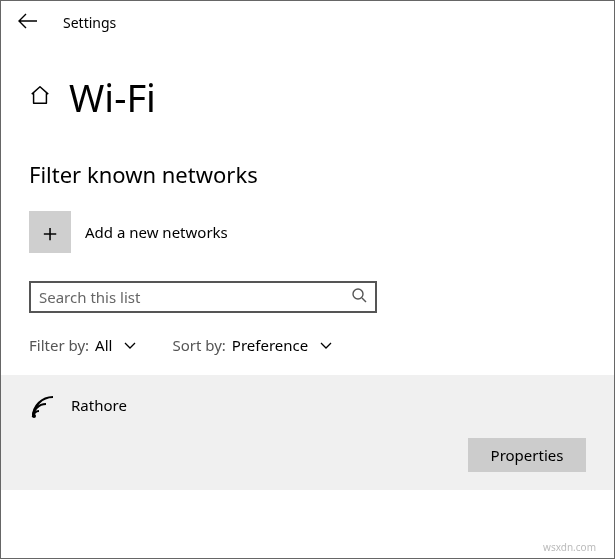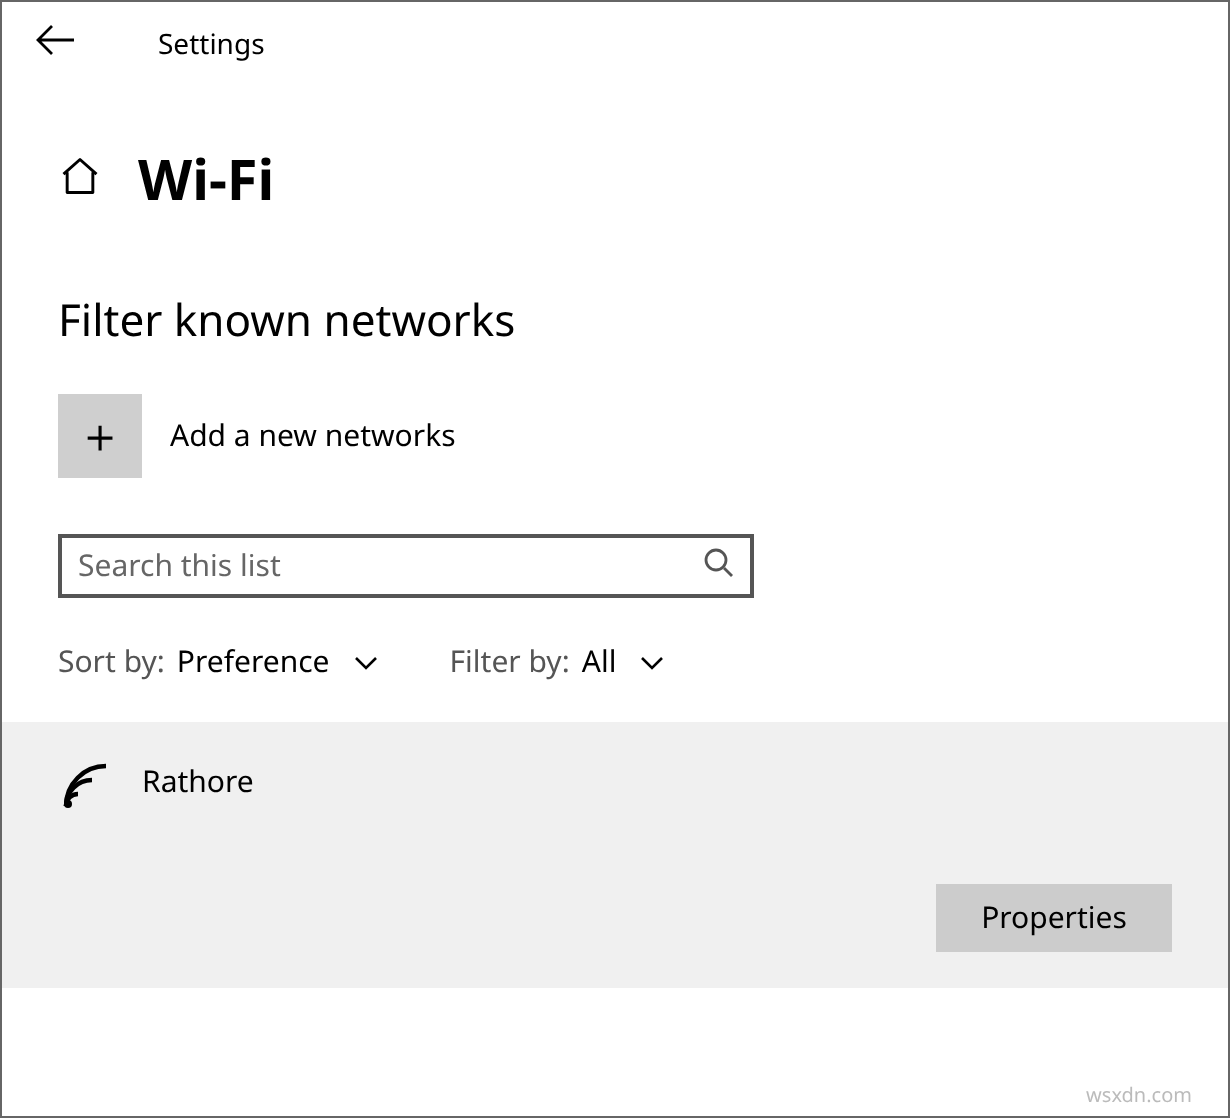--- a/index.html
+++ b/index.html
@@ -14,21 +14,21 @@
       background: #fff;
       border: 1px solid #666;
       position: relative;
       overflow: hidden;
     }
     .topbar {
       height: 42px;
       display: flex;
       align-items: center;
       padding: 0 12px;
-      gap: 36px;
+      gap: 20px;
     }
     .back-arrow {
       font-size: 18px;
       width: 30px;
       text-align: center;
       cursor: pointer;
     }
     .topbar-title {
       font-size: 14px;
     }
@@ -36,22 +36,22 @@
       display: flex;
       align-items: center;
       padding: 28px 28px 0 28px;
       gap: 18px;
     }
     .home-icon svg {
       width: 22px;
       height: 22px;
     }
     .page-title {
-      font-size: 28px;
-      font-weight: 700;
+      font-size: 38px;
+      font-weight: 400;
     }
     .subheading {
       font-size: 22px;
       font-weight: 400;
       padding: 36px 28px 0 28px;
     }
     .add-row {
       display: flex;
       align-items: center;
       padding: 22px 28px 0 28px;
@@ -137,21 +137,21 @@
       height: 28px;
     }
     .network-name {
       font-size: 15px;
       padding-top: 2px;
     }
     .network-buttons {
       display: flex;
       justify-content: flex-end;
       gap: 10px;
-      margin-top: 30px;
+      margin-top: 12px;
       padding-right: 0;
     }
     .btn {
       width: 118px;
       height: 34px;
       background: #ccc;
       border: none;
       font-size: 15px;
       cursor: pointer;
       display: flex;
@@ -206,38 +206,38 @@
   <input class="search-input" type="text" placeholder="Search this list" style="">
   <span class="search-icon">
     <svg width="16" height="16" viewBox="0 0 16 16">
         <circle cx="7" cy="7" r="5" stroke="#555" stroke-width="1.4" fill="none"></circle>
         <line x1="11" y1="11" x2="15" y2="15" stroke="#555" stroke-width="1.4"></line>
       </svg>
   </span>
 </div>
 
 <div class="filter-row">
+  <div class="filter-item">
+    <span class="filter-label">Filter by:</span>
+    <span class="filter-value">All</span>
+    <span class="chevron">
+      <svg width="12" height="8" viewBox="0 0 12 8">
+          <path d="M1 1 L6 6 L11 1" stroke="#000" stroke-width="1.3" fill="none"></path>
+        </svg>
+    </span>
+  </div>
   <div class="filter-item">
     <span class="filter-label">Sort by:</span>
     <span class="filter-value">Preference</span>
     <span class="chevron">
       <svg width="12" height="8" viewBox="0 0 12 8">
           <path d="M1 1 L6 6 L11 1" stroke="#000" stroke-width="1.3" fill="none"></path>
         </svg>
     </span>
   </div>
-  <div class="filter-item">
-    <span class="filter-label">Filter by:</span>
-    <span class="filter-value">All</span>
-    <span class="chevron">
-      <svg width="12" height="8" viewBox="0 0 12 8">
-          <path d="M1 1 L6 6 L11 1" stroke="#000" stroke-width="1.3" fill="none"></path>
-        </svg>
-    </span>
-  </div>
 </div>
 
 <div class="network-panel">
   <div class="network-row">
     <span class="wifi-icon">
       <svg viewBox="0 0 28 28">
         <path d="M4 24 A20 20 0 0 1 24 4" stroke="#000" stroke-width="2.2" fill="none"></path>
         <path d="M4 24 A13 13 0 0 1 17 11" stroke="#000" stroke-width="2.2" fill="none"></path>
         <path d="M4 24 A6 6 0 0 1 10 18" stroke="#000" stroke-width="2.2" fill="none"></path>
         <circle cx="5" cy="23" r="2" fill="#000"></circle>

